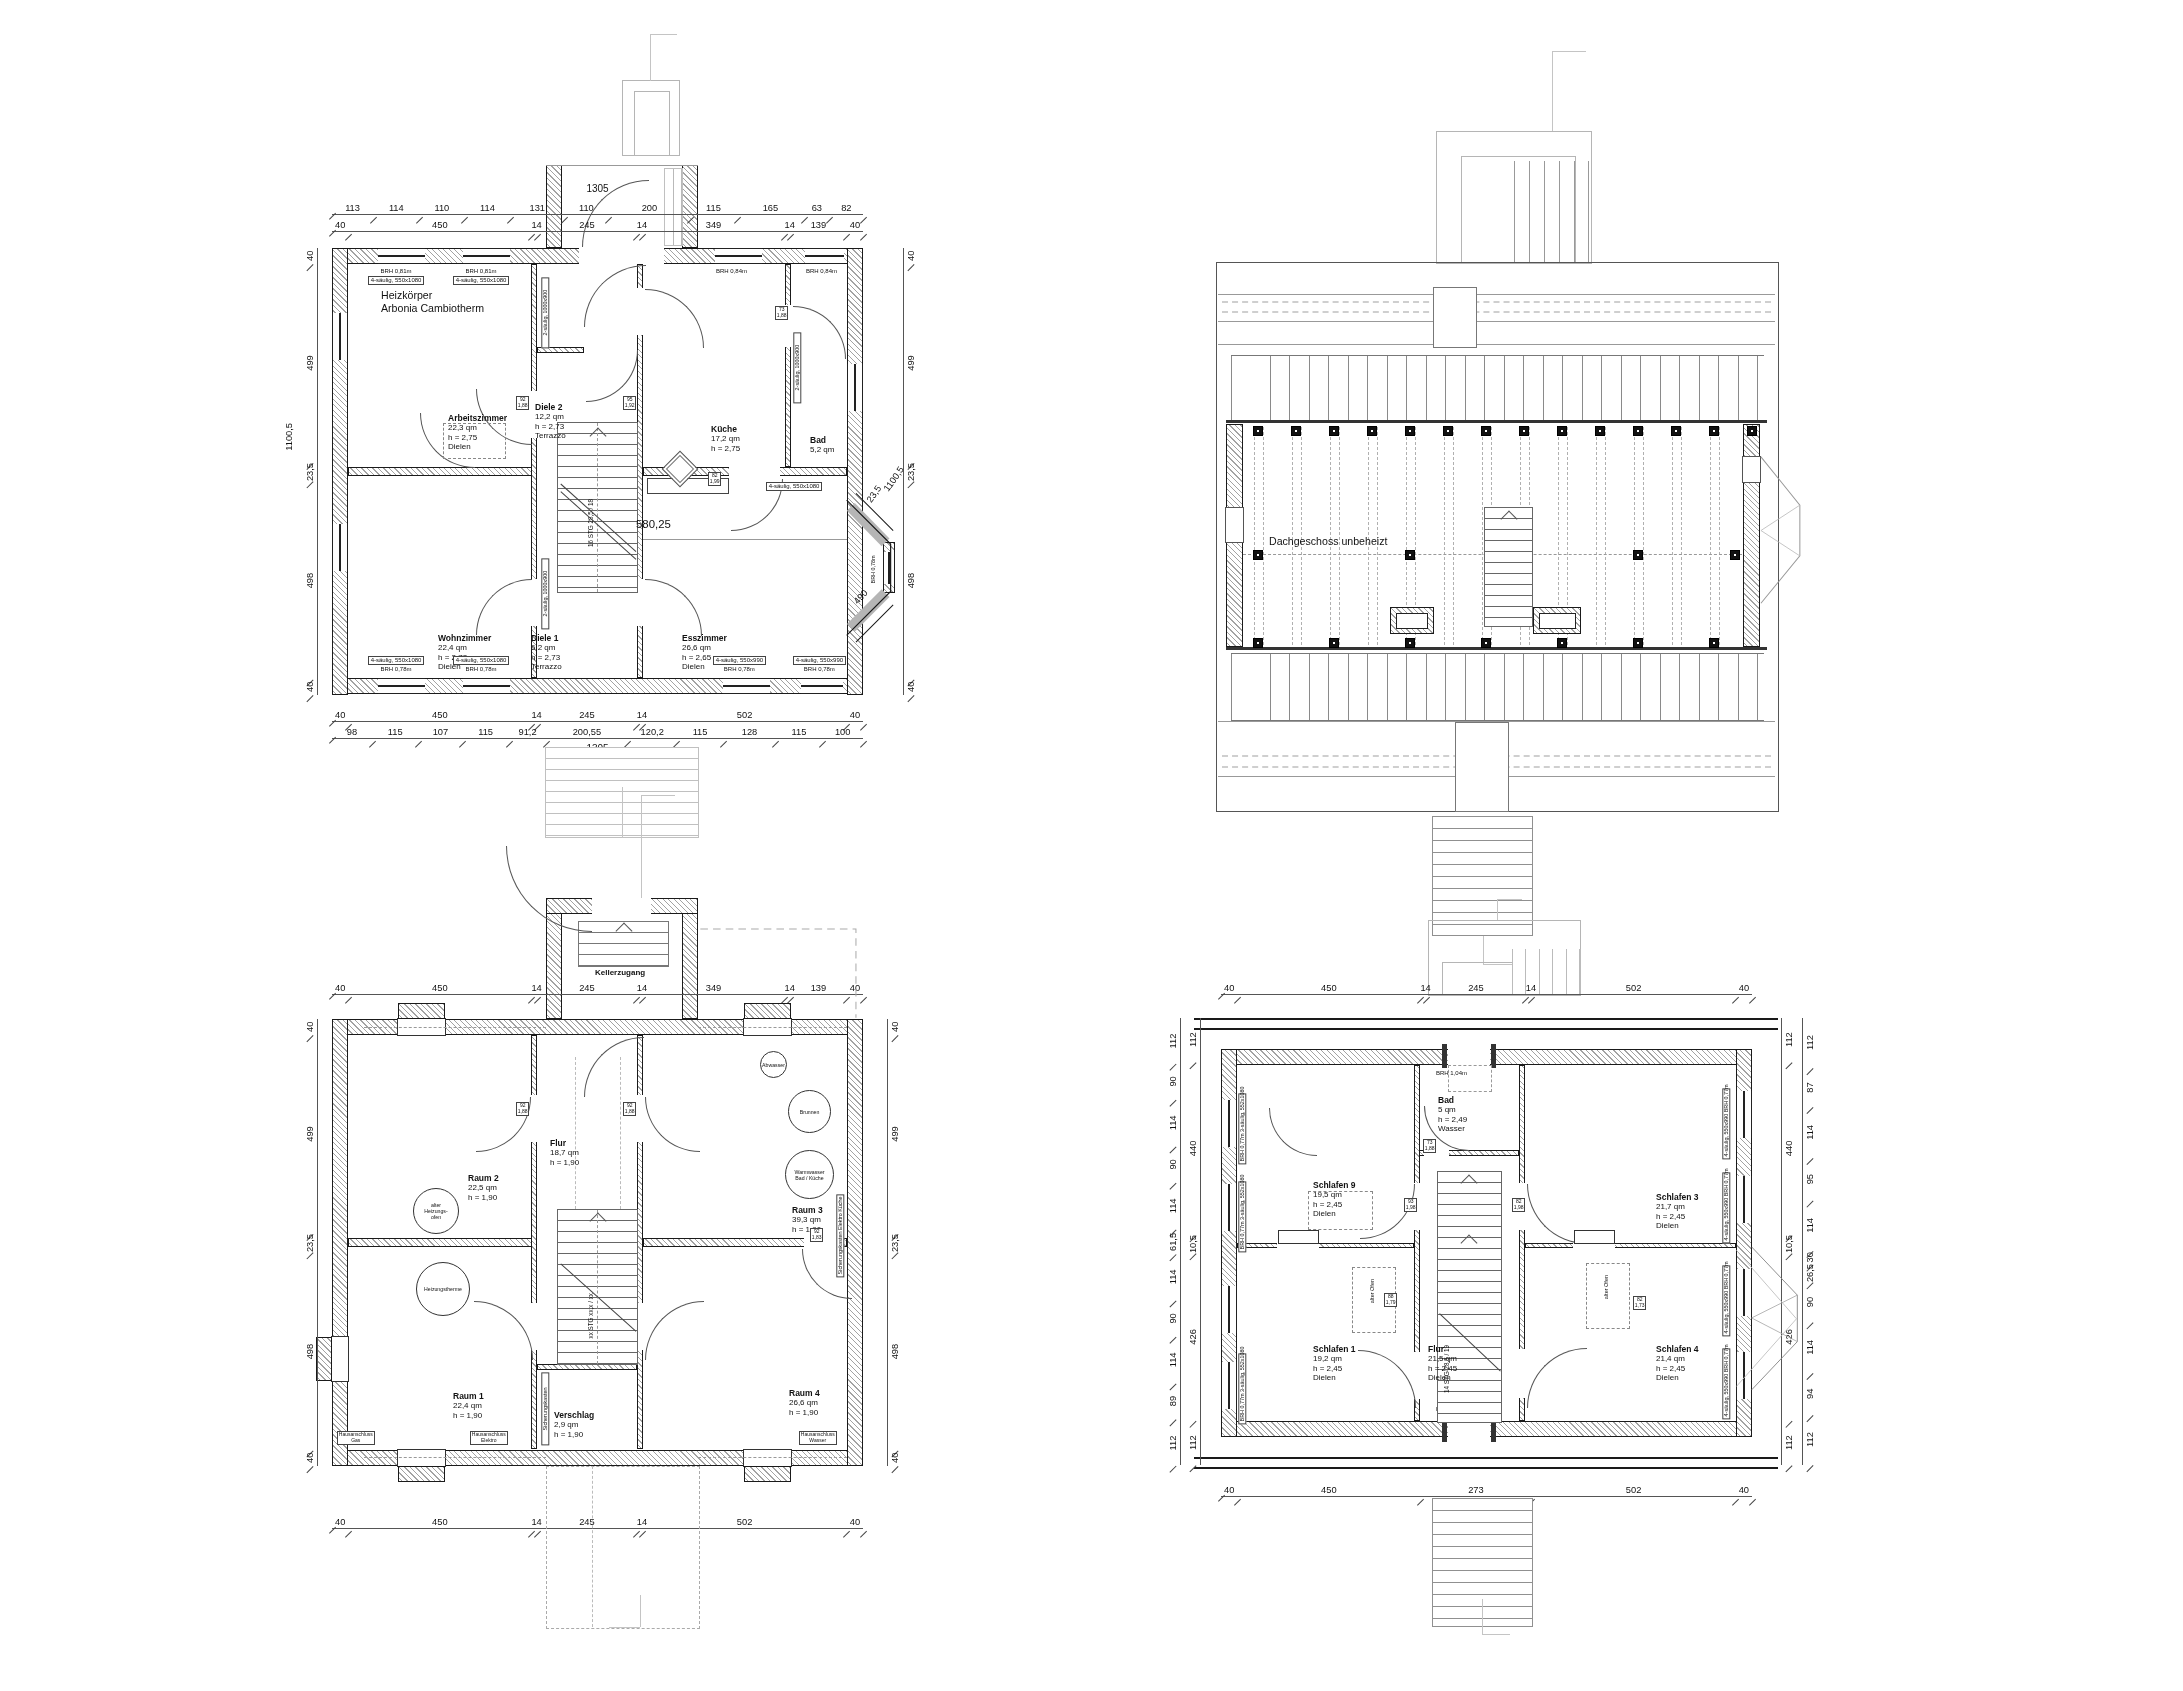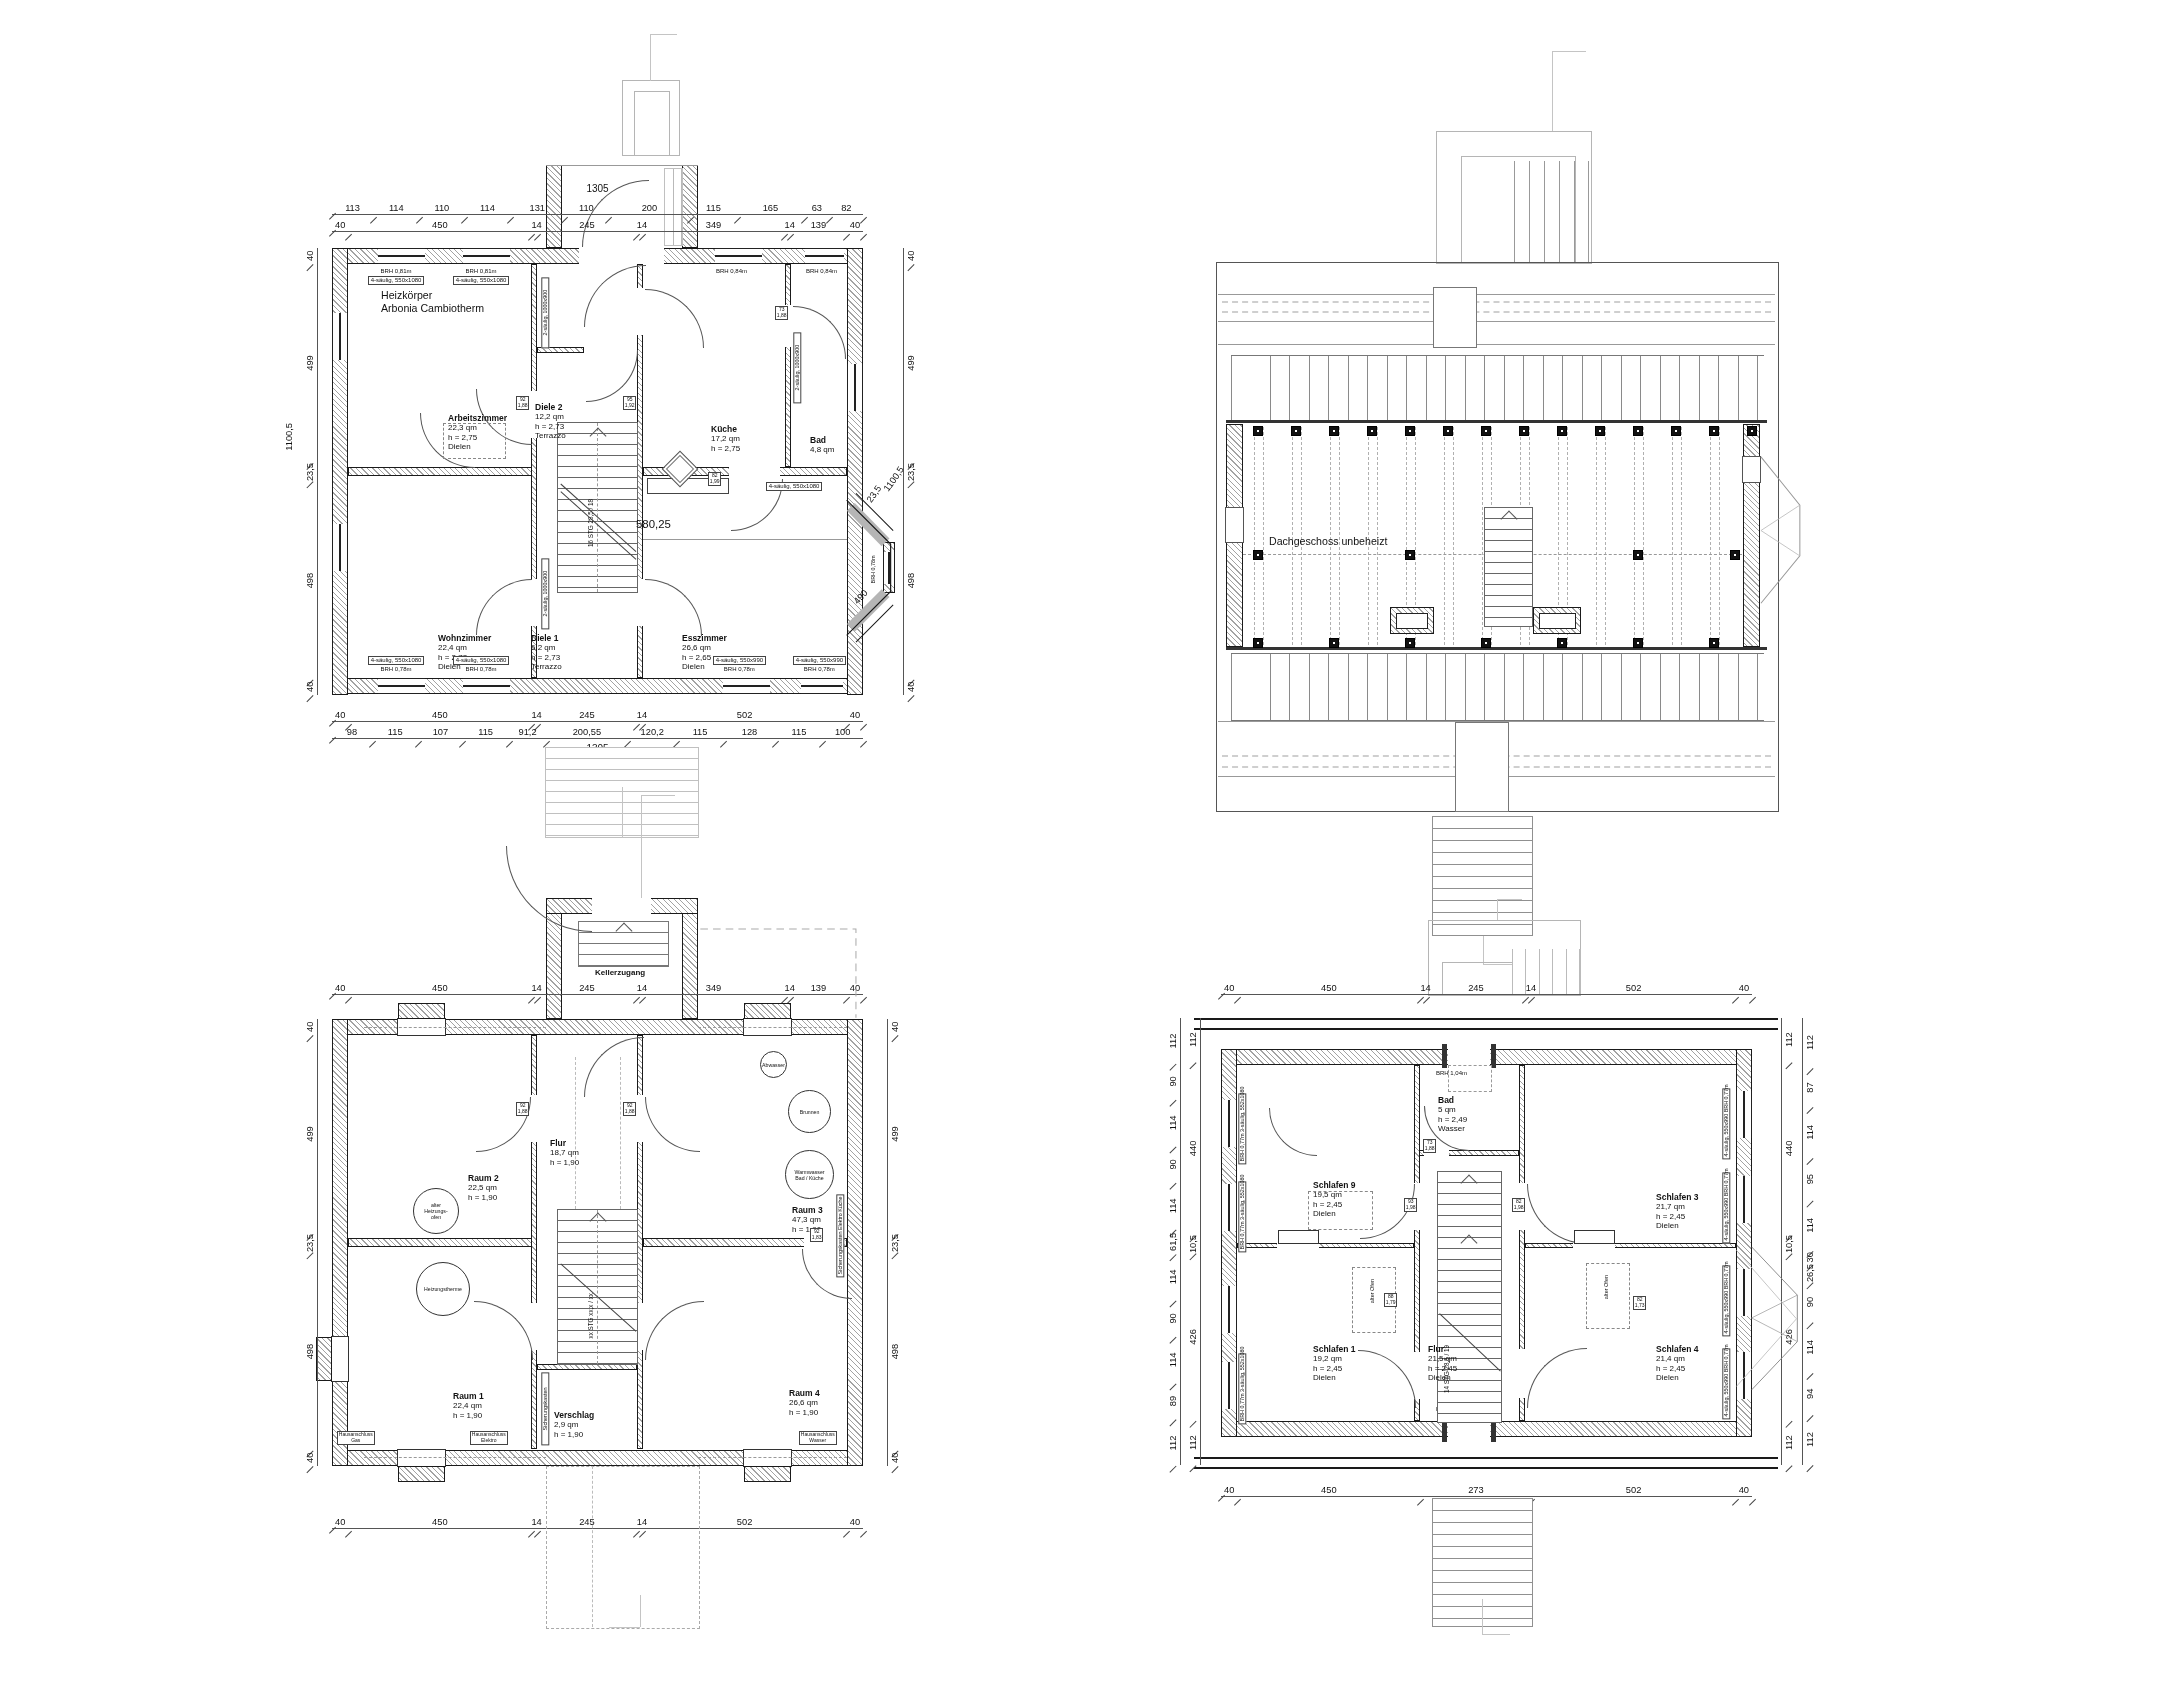--- a/index.html
+++ b/index.html
@@ -204,21 +204,21 @@
         <span>h = 2,73</span>
         <span>Terrazzo</span>
     </div>
     <div class="room" style="left:711px;top:425px;">
       <b>Küche</b>
         <span>17,2 qm</span>
         <span>h = 2,75</span>
     </div>
     <div class="room" style="left:810px;top:436px;">
       <b>Bad</b>
-        <span>4,8 qm</span>
+        <span>5,2 qm</span>
     </div>
     <div class="room" style="left:438px;top:634px;">
       <b>Wohnzimmer</b>
         <span>22,4 qm</span>
         <span>h = 2,72</span>
         <span>Dielen</span>
     </div>
     <div class="room" style="left:531px;top:634px;">
       <b>Diele 1</b>
         <span>6,2 qm</span>
@@ -503,21 +503,21 @@
         <span>22,5 qm</span>
         <span>h = 1,90</span>
     </div>
     <div class="room" style="left:550px;top:1139px;">
       <b>Flur</b>
         <span>18,7 qm</span>
         <span>h = 1,90</span>
     </div>
     <div class="room" style="left:792px;top:1206px;">
       <b>Raum 3</b>
-        <span>47,3 qm</span>
+        <span>39,3 qm</span>
         <span>h = 1,90</span>
     </div>
     <div class="room" style="left:453px;top:1392px;">
       <b>Raum 1</b>
         <span>22,4 qm</span>
         <span>h = 1,90</span>
     </div>
     <div class="room" style="left:554px;top:1411px;">
       <b>Verschlag</b>
         <span>2,9 qm</span>

